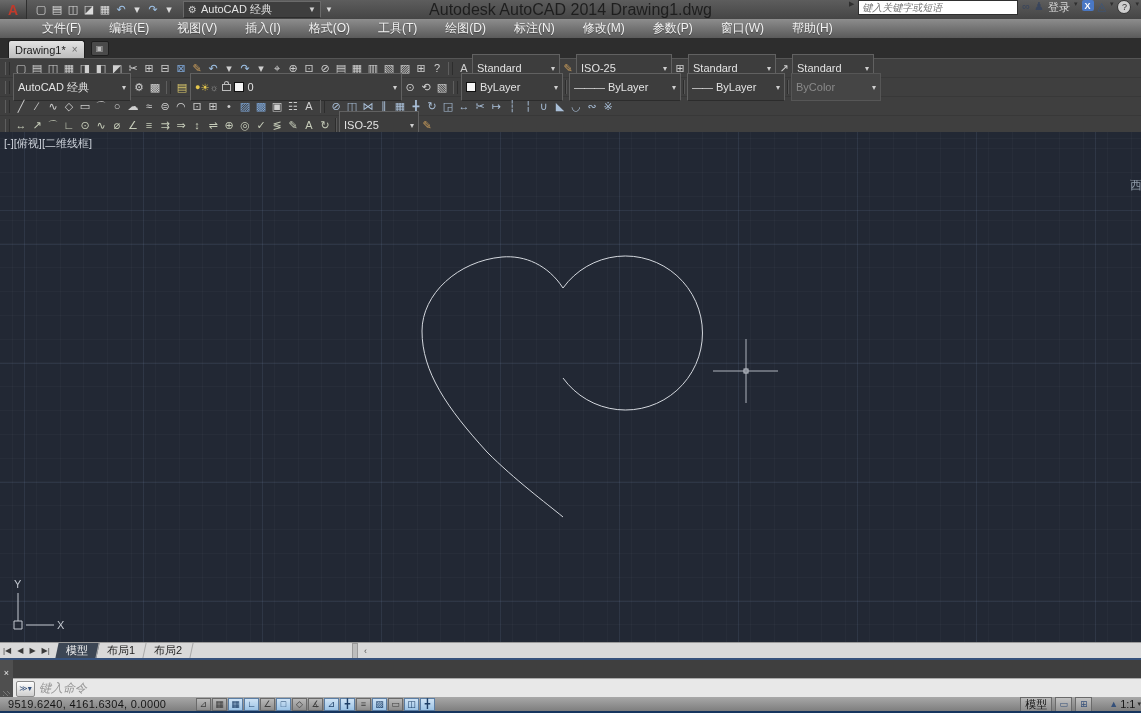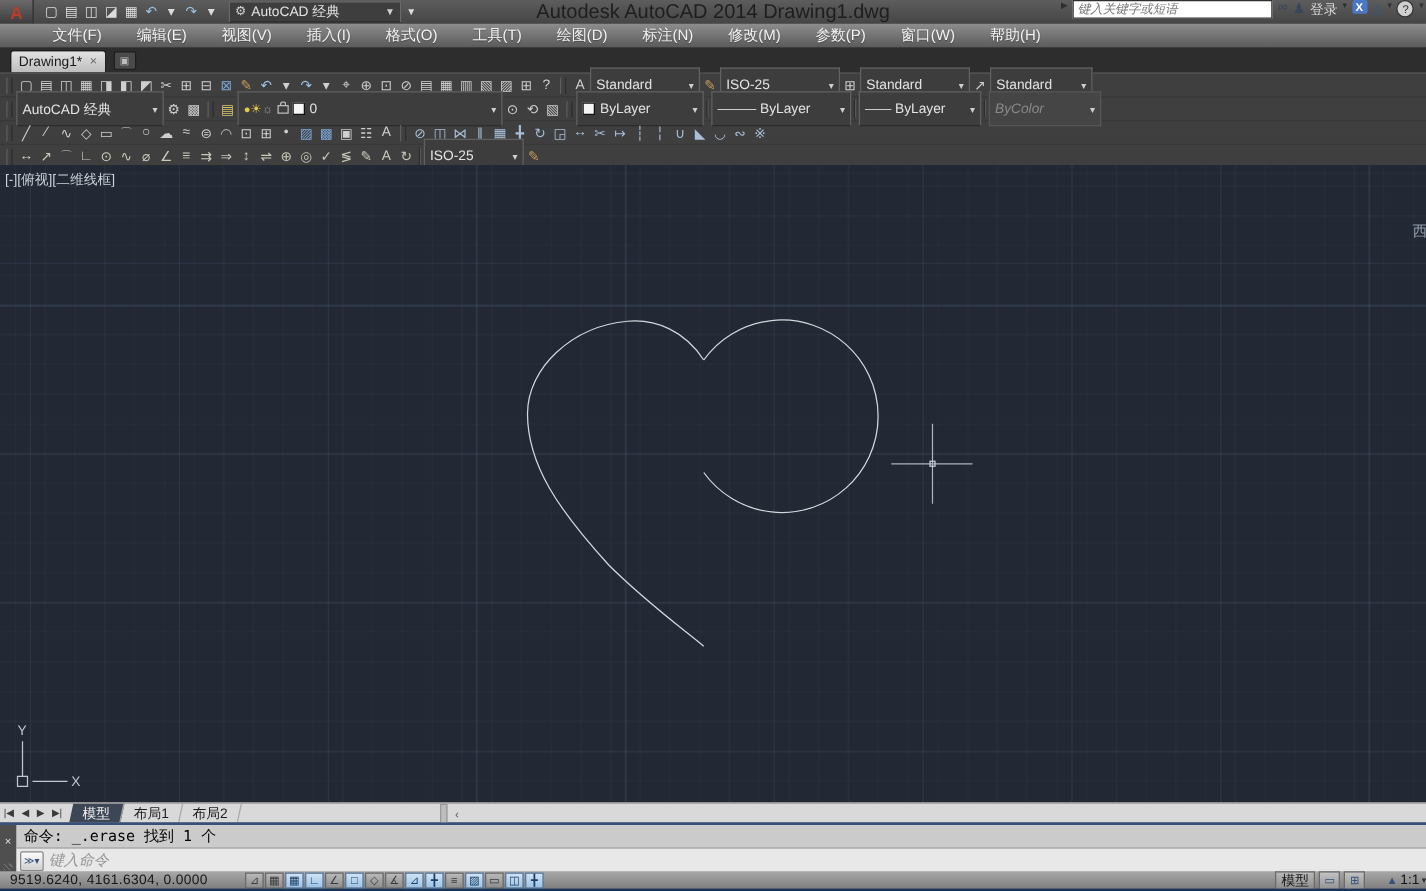--- a/index.html
+++ b/index.html
@@ -52,21 +52,21 @@
   .trow{display:flex;align-items:center;height:18px;padding-left:2px;border-bottom:1px solid #383838;}
   .grip{width:3px;height:13px;border-left:1px solid #5e5e5e;border-right:1px solid #2d2d2d;margin:0 3px;}
   .tbtn{width:16px;height:16px;display:inline-flex;align-items:center;justify-content:center;
     font-size:11px;color:#cfcfcf;border:1px solid transparent;box-sizing:border-box;flex:none;}
   .sep{width:1px;height:14px;background:#2d2d2d;border-right:1px solid #575757;margin:0 2px;flex:none;}
   .combo{display:inline-flex;align-items:center;height:15px;background:#3d3d3d;
     border:1px solid #616161;border-bottom-color:#2c2c2c;color:#e3e3e3;font-size:11px;
     padding:13px 4px;box-sizing:border-box;flex:none;}
   .combo .lt{letter-spacing:-1px;color:#d8d8d8;margin-right:4px;}
   .swatch{width:8px;height:8px;background:#f5f5f5;border:1px solid #111;margin-right:4px;flex:none;}
-  .combo.disabled{color:#8a8a8a;background:#454545;border-color:#565656;font-style:italic;}
+  .combo.disabled{color:#8a8a8a;background:#454545;border-color:#565656;}
   .mod .tbtn{color:#a9bfd8;}
   .dim .tbtn{color:#c6ccb9;}
   .bulb{color:#e6c84c;font-size:9px;}
   .sun{color:#e6c84c;font-size:10px;}
   .sun2{color:#9f9f9f;font-size:10px;}
   .mini-lock{width:7px;height:5px;border:1px solid #bdbdbd;position:relative;margin:0 3px;flex:none;}
   .mini-lock::before{content:"";position:absolute;left:1px;top:-4px;width:3px;height:3px;
     border:1px solid #bdbdbd;border-bottom:none;border-radius:3px 3px 0 0;}
   
   .canvas{position:absolute;left:0;top:132px;width:1141px;height:510px;background-color:#222834;
@@ -401,21 +401,20 @@
     </span>
   <span class="hscroll-split"></span>
   <span class="hscroll-left">‹</span>
 </div>
 
 <div class="cmdline">
   <div class="cmd-strip">
     <span class="x">×</span>
     <span class="grip2"></span>
   </div>
-  <div class="cmd-hist">命令: _.erase 找到 1 个</div>
   <div class="cmd-input">
     <span class="cmd-ico">≫▾</span>
     <span class="cmd-placeholder">键入命令</span>
   </div>
 </div>
 
 <div class="statusbar">
   <span class="coords">9519.6240, 4161.6304, 0.0000</span>
   <span style="display:flex;">
       <span class="stbtn">⊿</span>

